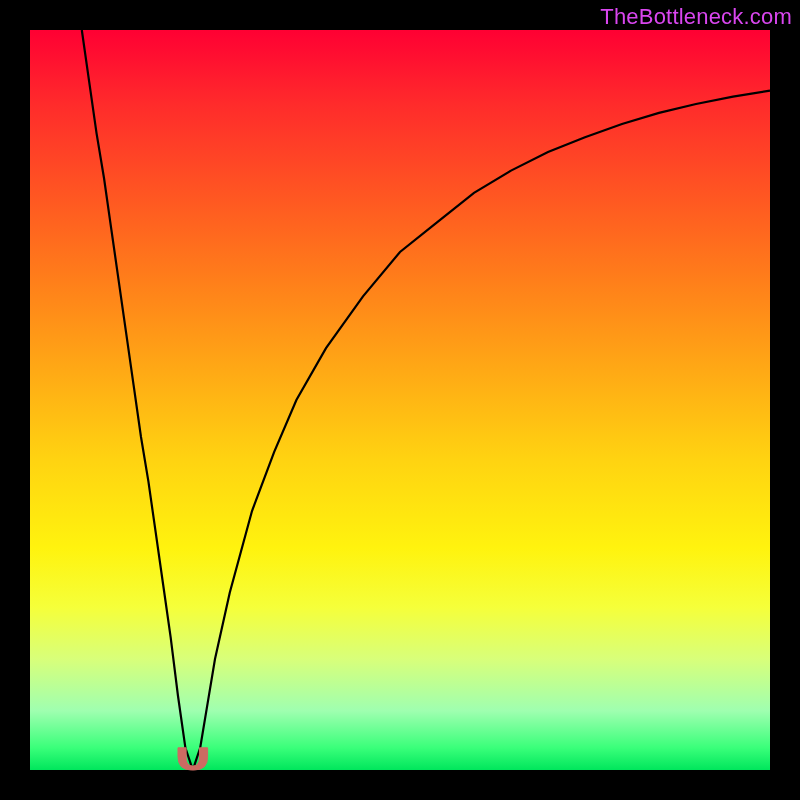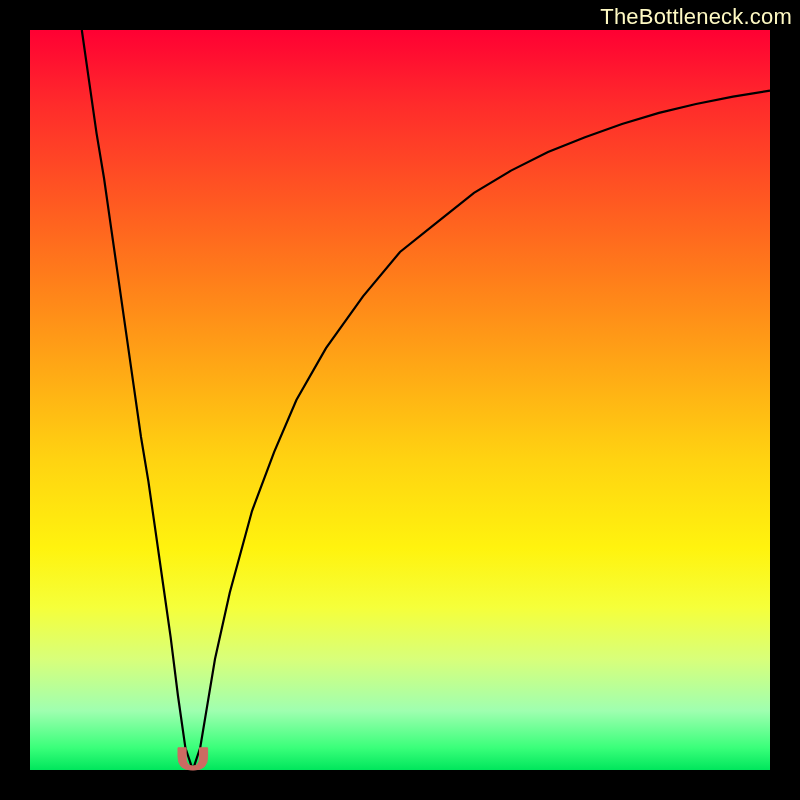--- a/index.html
+++ b/index.html
@@ -45,21 +45,21 @@
     left: 0;
     top: 0;
     width: 740px;
     height: 740px;
     overflow: visible;
   }
   .watermark {
     position: absolute;
     top: 4px;
     right: 8px;
-    color: #fef9c3;
+    color: #d946ef;
     font-size: 22px;
     letter-spacing: 0.2px;
     font-weight: 400;
   }
 </style>
 </head>
 <body>
 
 <div class="watermark">TheBottleneck.com</div>
 

